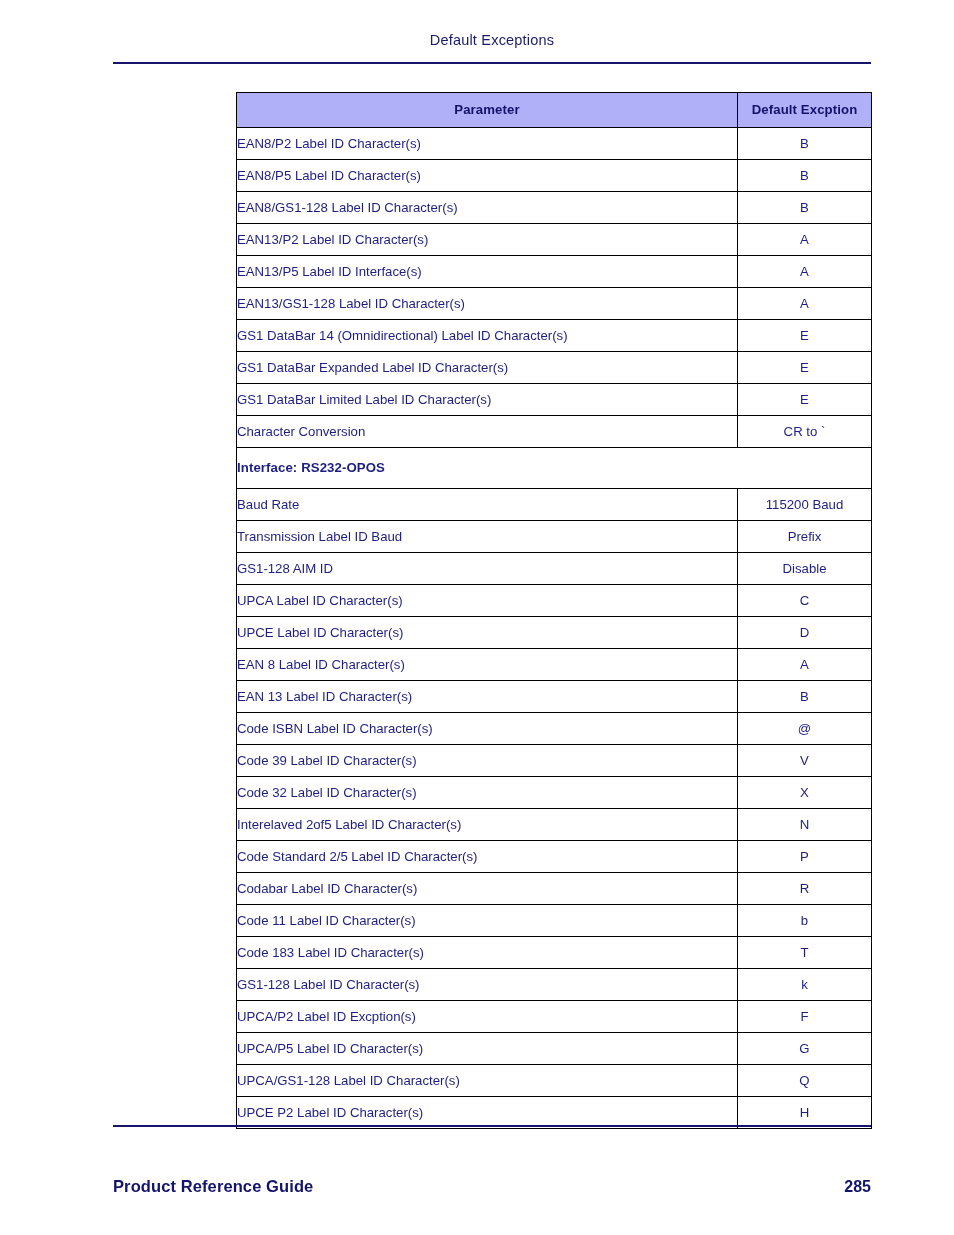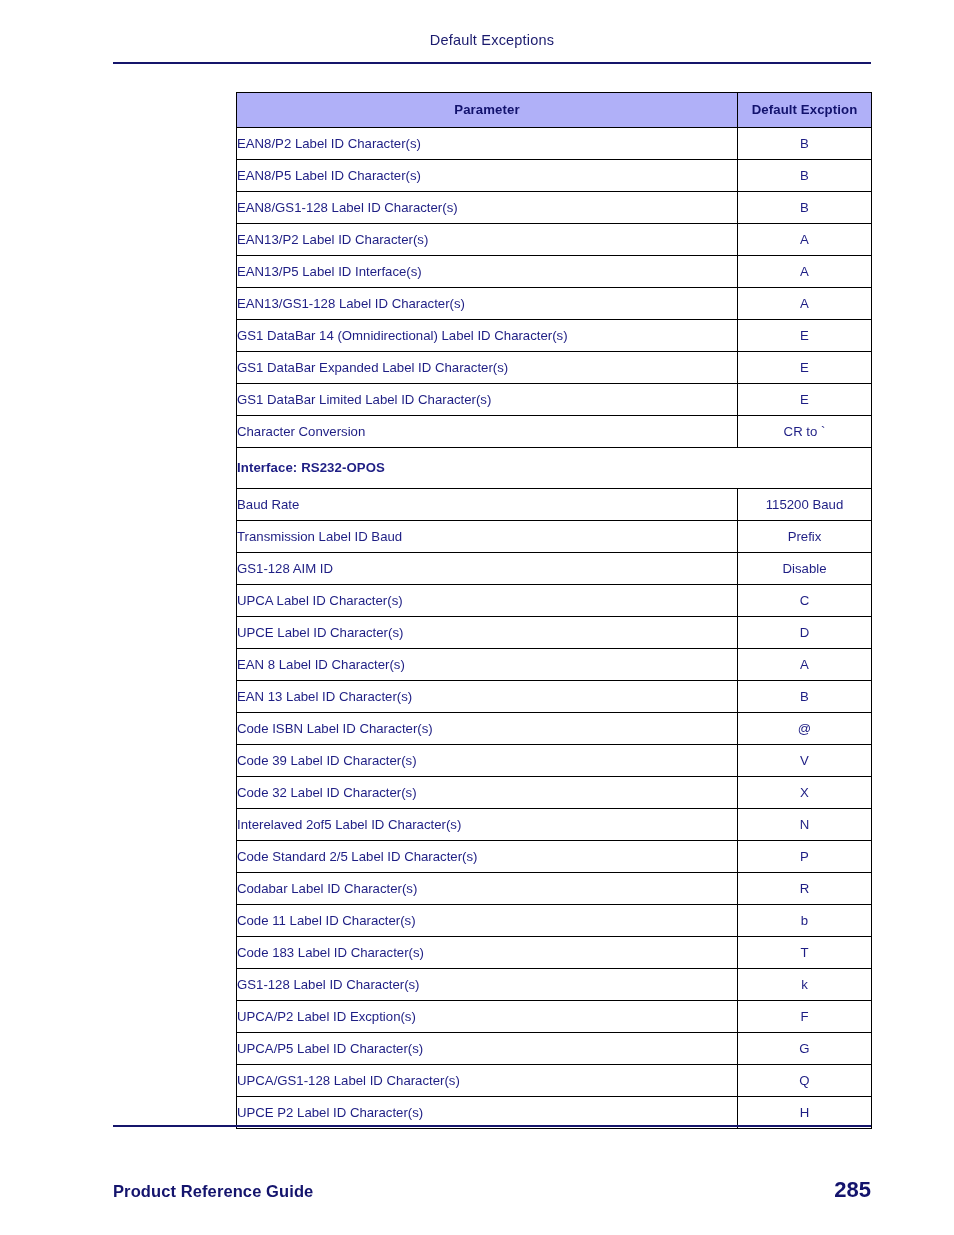--- a/index.html
+++ b/index.html
@@ -124,21 +124,21 @@
     justify-content: space-between;
     margin-top: 44px;
   }
   .footer-title {
     font-size: 16.5px;
     font-weight: bold;
     color: #14146d;
     letter-spacing: .1px;
   }
   .footer-page {
-    font-size: 22px;
+    font-size: 16px;
     font-weight: bold;
     color: #14146d;
   }
 </style>
 </head>
 <body>
 
 <div class="page">
 
   <div class="page-header">

